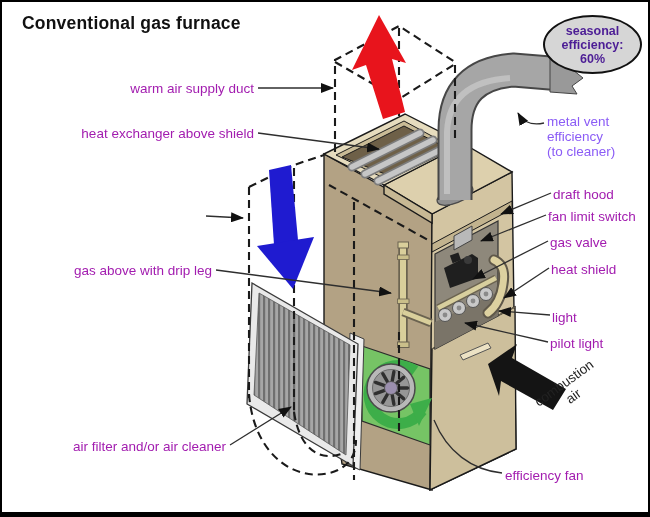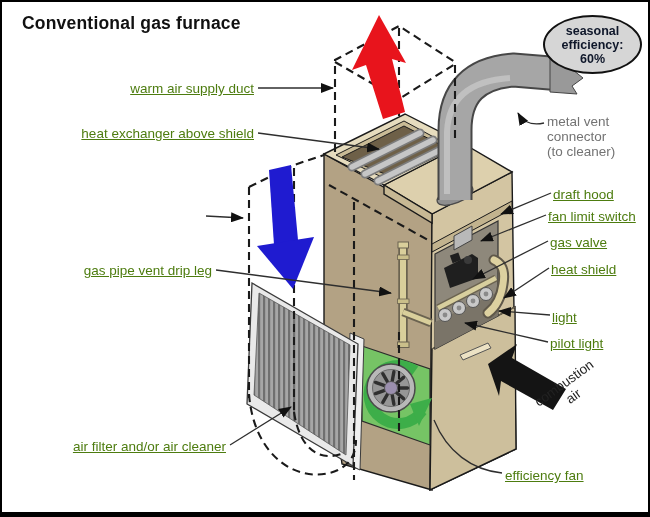--- a/index.html
+++ b/index.html
@@ -9,30 +9,30 @@
     border-top:2px solid #000;border-left:2px solid #000;
     border-right:2px solid #000;border-bottom:5px solid #000;
     font-family:"Liberation Sans",sans-serif;
   }
   .diagram-svg{position:absolute;left:0;top:0;width:650px;height:517px;}
   .title{
     position:absolute;left:20px;top:11px;font-size:17.5px;font-weight:bold;
     color:#111;letter-spacing:.2px;white-space:nowrap;
   }
   .lbl{
-    position:absolute;font-size:13.5px;color:#4d7c0f;white-space:nowrap;line-height:15px;text-decoration:underline;
+    position:absolute;font-size:13.5px;color:#a21caf;white-space:nowrap;line-height:15px;
   }
   .lbl.r{text-align:right;}
   .badge{
     position:absolute;left:541px;top:13px;width:99px;height:59px;
     background:#d6d6d6;border:2.5px solid #111;border-radius:50%;
     display:flex;flex-direction:column;align-items:center;justify-content:center;
-    font-weight:bold;font-size:12.5px;line-height:1.12;color:#0f172a;box-sizing:border-box;
-  }
-  .vent{position:absolute;left:545px;top:112px;font-size:13.5px;color:#737373;line-height:15px;}
+    font-weight:bold;font-size:12.5px;line-height:1.12;color:#4c1d95;box-sizing:border-box;
+  }
+  .vent{position:absolute;left:545px;top:112px;font-size:13.5px;color:#8b5cf6;line-height:15px;}
   .combustion{
     position:absolute;left:506px;top:372px;width:122px;
     transform:rotate(-36deg);transform-origin:center center;
     font-size:13.5px;color:#222;text-align:center;line-height:16px;
   }
 </style>
 </head>
 <body>
 
 <div class="frame">
@@ -203,26 +203,26 @@
   <div class="title">Conventional gas furnace</div>
 
   <div class="badge">
     <span>seasonal</span>
     <span>efficiency:</span>
     <span>60%</span>
   </div>
 
   <div class="lbl r" style="right:394px;top:79px">warm air supply duct</div>
   <div class="lbl r" style="right:394px;top:124px">heat exchanger above shield</div>
-  <div class="lbl r" style="right:436px;top:261px">gas pipe vent drip leg</div>
+  <div class="lbl r" style="right:436px;top:261px">gas above with drip leg</div>
   <div class="lbl r" style="right:422px;top:437px">air filter and/or air cleaner</div>
 
   <div class="vent">
     <div>metal vent</div>
-    <div>connector</div>
+    <div>efficiency</div>
     <div>(to cleaner)</div>
   </div>
 
   <div class="lbl" style="left:551px;top:185px">draft hood</div>
   <div class="lbl" style="left:546px;top:207px">fan limit switch</div>
   <div class="lbl" style="left:548px;top:233px">gas valve</div>
   <div class="lbl" style="left:549px;top:260px">heat shield</div>
   <div class="lbl" style="left:550px;top:308px">light</div>
   <div class="lbl" style="left:548px;top:334px">pilot light</div>
   <div class="lbl" style="left:503px;top:466px">efficiency fan</div>

